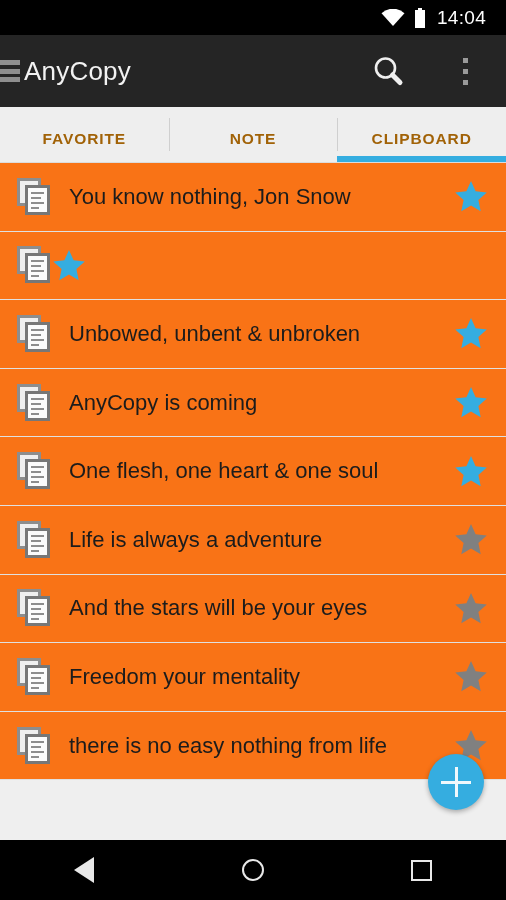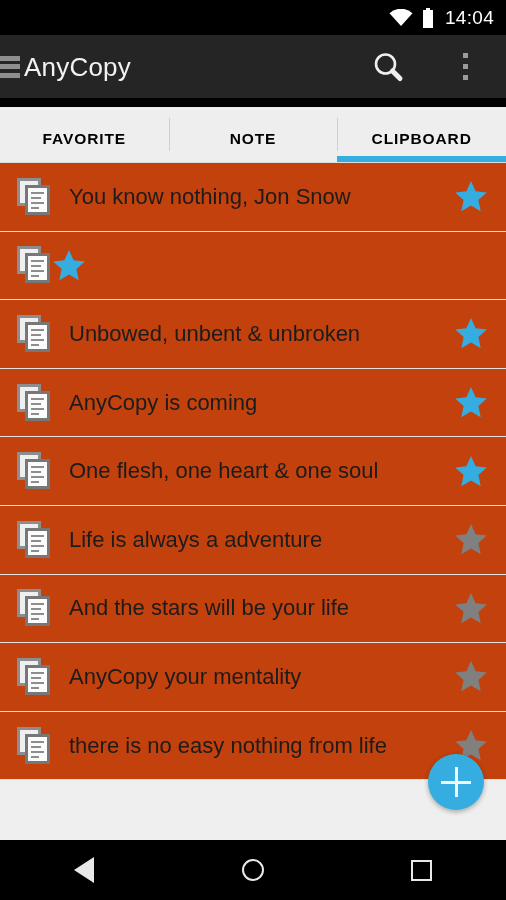--- a/index.html
+++ b/index.html
@@ -22,37 +22,37 @@
   
   #status-bar {
     position: absolute;
     top: 0; left: 0;
     width: 506px;
     height: 35px;
     background: #000000;
     display: flex;
     align-items: center;
     justify-content: flex-end;
-    padding-right: 12px;
+    padding-right: 20px;
   }
   .status-icon { display: flex; align-items: center; margin-left: 9px; }
   #status-time {
     color: #ffffff;
     font-size: 19px;
     font-weight: 400;
     margin-left: 11px;
     letter-spacing: 0.3px;
   }
 
   
   #app-bar {
     position: absolute;
     top: 35px; left: 0;
     width: 506px;
-    height: 63px;
+    height: 72px;
     background: #252525;
     display: flex;
     align-items: center;
   }
   #hamburger-icon {
     position: absolute;
     left: -8px;
     top: 50%;
     transform: translateY(-50%);
     width: 28px;
@@ -122,21 +122,21 @@
   .tab + .tab::before {
     content: "";
     position: absolute;
     left: 0; top: 11px;
     width: 1px; height: 33px;
     background: #cfcfcf;
   }
   .tab-label {
     font-size: 15.5px;
     font-weight: bold;
-    color: #000000;
+    color: #a16207;
     letter-spacing: 0.9px;
     margin-top: 8px;
   }
   .tab.active .tab-indicator {
     position: absolute;
     left: 0; bottom: 0;
     width: 100%; height: 6px;
     background: #35ade0;
   }
 
@@ -148,21 +148,21 @@
     height: 677px;
     background: #efefef;
     overflow: hidden;
   }
   .list-item {
     position: relative;
     height: 68.6px;
     display: flex;
     align-items: center;
     border-bottom: 1px solid #e0e0e0;
-    background: #c2410c;
+    background: #f97316;
   }
   .copy-icon {
     flex: 0 0 auto;
     margin-left: 17px;
     width: 34px;
     height: 38px;
     position: relative;
   }
   .copy-icon .back-page {
     position: absolute;
@@ -421,38 +421,38 @@
       <div class="list-item">
         <div class="copy-icon">
           <div class="back-page"></div>
           <div class="front-page">
             <u></u>
             <u></u>
             <u></u>
             <u></u>
           </div>
         </div>
-        <div class="item-text">And the stars will be your life</div>
+        <div class="item-text">And the stars will be your eyes</div>
         <div class="star-icon">
           <svg width="34" height="33" viewBox="0 0 34 33">
             <path d="M17 1 L21.6 11.3 L32.8 12.5 L24.4 20.1 L26.7 31.2 L17 25.5 L7.3 31.2 L9.6 20.1 L1.2 12.5 L12.4 11.3 Z" fill="#808080"></path>
           </svg>
         </div>
       </div>
       <div class="list-item">
         <div class="copy-icon">
           <div class="back-page"></div>
           <div class="front-page">
             <u></u>
             <u></u>
             <u></u>
             <u></u>
           </div>
         </div>
-        <div class="item-text">AnyCopy your mentality</div>
+        <div class="item-text">Freedom your mentality</div>
         <div class="star-icon">
           <svg width="34" height="33" viewBox="0 0 34 33">
             <path d="M17 1 L21.6 11.3 L32.8 12.5 L24.4 20.1 L26.7 31.2 L17 25.5 L7.3 31.2 L9.6 20.1 L1.2 12.5 L12.4 11.3 Z" fill="#808080"></path>
           </svg>
         </div>
       </div>
       <div class="list-item">
         <div class="copy-icon">
           <div class="back-page"></div>
           <div class="front-page">

